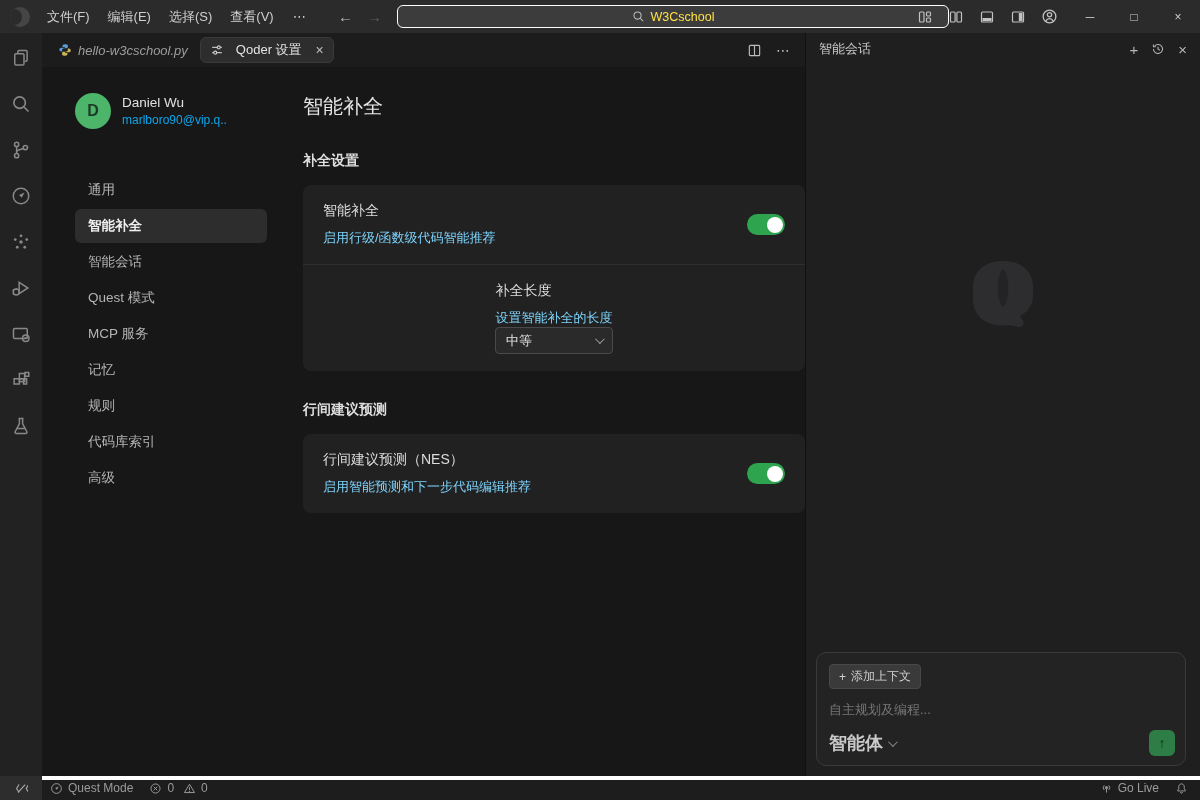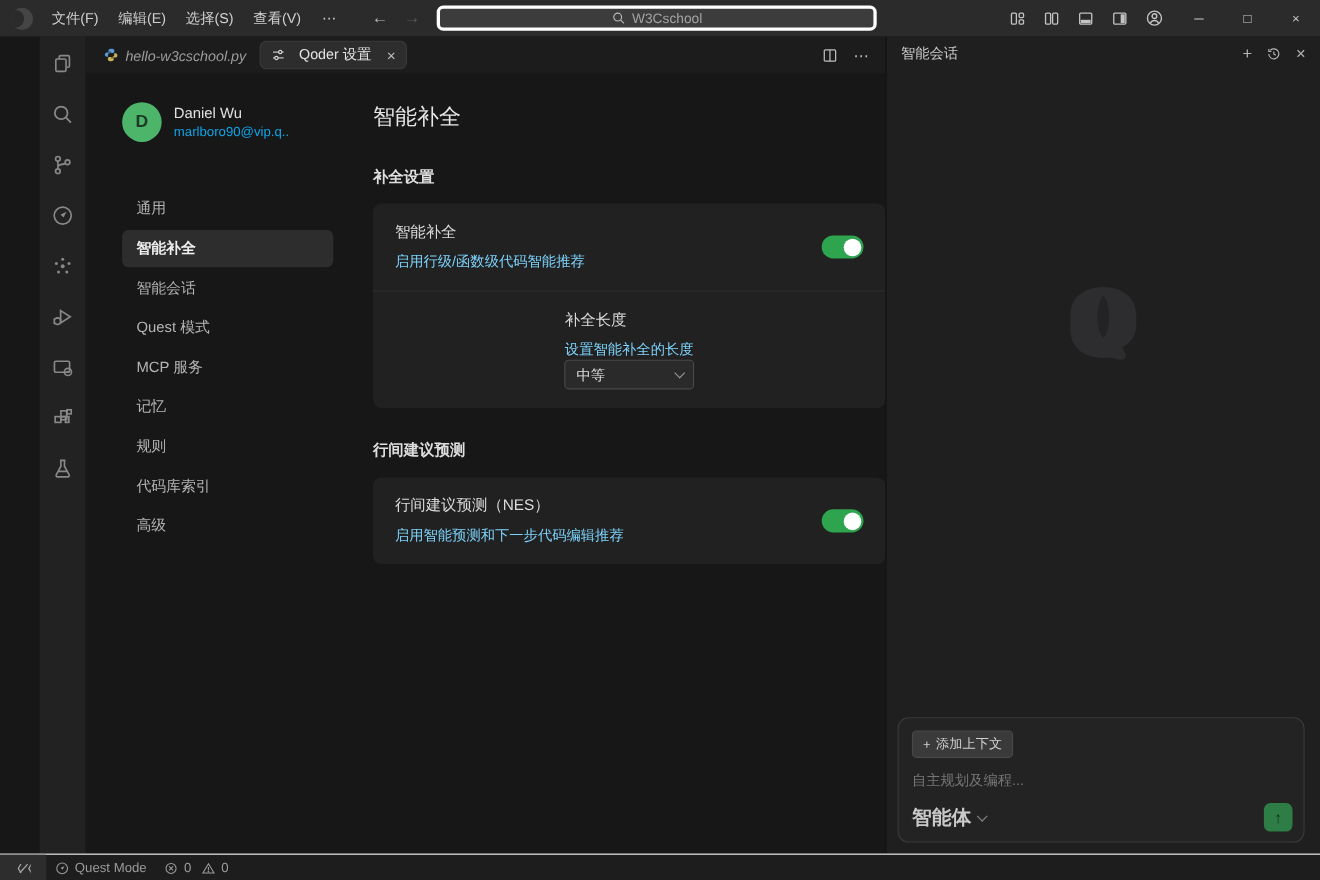--- a/index.html
+++ b/index.html
@@ -13,31 +13,31 @@
   .app-logo { width:20px; height:20px; border-radius:50%; background:#454545; margin:0 8px 0 10px;
     position:relative; overflow:hidden; flex:none; }
   .app-logo::after { content:""; position:absolute; left:-4px; top:2px; width:16px; height:16px;
     border-radius:50%; background:#2b2b2b; }
   .menus { display:flex; align-items:center; }
   .menu-item { font-size:13px; color:#cfcfcf; padding:4px 9px; border-radius:5px; cursor:default; }
   .menu-more { font-size:13px; color:#cfcfcf; padding:4px 10px; }
   .nav-arrows { position:absolute; left:338px; top:0; height:33px; display:flex; align-items:center; gap:14px; }
   .nav-arrow { font-size:15px; color:#bdbdbd; }
   .nav-arrow.disabled { color:#5d5d5d; }
-  .search-box { position:absolute; left:397px; top:5px; width:400px; height:23px; background:#3c3c3c;
-    border:3px solid #ffffff; border-radius:6px; display:flex; align-items:center; justify-content:center;
-    gap:6px; color:#a3a3a3; font-size:12.5px; }
+  .search-box { position:absolute; left:397px; top:5px; width:552px; height:23px; background:#3c3c3c;
+    border:1px solid #ffffff; border-radius:6px; display:flex; align-items:center; justify-content:center;
+    gap:6px; color:#fde047; font-size:12.5px; }
   .tb-icons { position:absolute; right:142px; top:0; height:33px; display:flex; align-items:center; gap:15px; }
   .tb-icon { display:flex; align-items:center; }
   .win-controls { position:absolute; right:0; top:0; height:33px; display:flex; }
   .win-btn { width:44px; height:33px; display:flex; align-items:center; justify-content:center;
     color:#cccccc; font-size:12px; }
 
   
-  .middle { position:absolute; top:33px; bottom:24px; left:0; right:0;margin-left:36px; }
+  .middle { position:absolute; top:33px; bottom:24px; left:0; right:0; }
   .activitybar { position:absolute; left:0; top:0; bottom:0; width:42px; background:#222222;
     display:flex; flex-direction:column; align-items:center; padding-top:15px; gap:26px; }
   .act-icon { width:20px; height:20px; display:flex; align-items:center; justify-content:center; opacity:.85; }
 
   .editor { position:absolute; left:42px; right:395px; top:0; bottom:0; background:#171717; }
   .tabstrip { height:34px; background:#1c1c1c; display:flex; align-items:center; padding:0 8px 0 14px; }
   .tab-file { display:flex; align-items:center; gap:6px; font-size:13px; font-style:italic; color:#9d9d9d;
     padding:0 12px 0 2px; height:34px; }
   .tab-active { display:flex; align-items:center; gap:12px; background:#2d2d2d; border:1px solid #3a3a3a;
     border-radius:6px; height:26px; padding:0 9px; font-size:13px; color:#e3e3e3;text-align:center; }
@@ -86,21 +86,21 @@
     margin-top:12px; font-size:13px; color:#cfcfcf; font-family:inherit; height:22px; }
   .chat-textarea::placeholder { color:#757575; }
   .chat-input-bottom { position:absolute; left:12px; right:10px; bottom:9px; display:flex;
     align-items:center; justify-content:space-between; }
   .agent-select { display:flex; align-items:center; gap:5px; font-size:18px; font-weight:bold; color:#c9c9c9; }
   .send-btn { width:26px; height:26px; border-radius:6px; background:#2e7d46; display:flex;
     align-items:center; justify-content:center; color:#10311c; font-size:14px; font-weight:bold; }
 
   
   .statusbar { position:absolute; left:0; right:0; bottom:0; height:24px; background:#1d1d1d;
-    border-top:1px solid #ffffff; display:flex; align-items:flex-start; font-size:12px; color:#9b9b9b; }
+    border-top:4px solid #ffffff; display:flex; align-items:flex-end; font-size:12px; color:#9b9b9b; }
   .sb-remote { width:42px; height:24px; background:#2d2d2d; display:flex; align-items:center; justify-content:center; }
   .sb-item { display:flex; align-items:center; gap:5px; padding:0 8px; height:24px; }
   .sb-right { margin-left:auto; display:flex; align-items:center; padding-right:4px;margin-top:43px; }
   .chev { display:inline-block; width:7px; height:7px; border-right:1.4px solid #9a9a9a;
     border-bottom:1.4px solid #9a9a9a; transform:rotate(45deg) translateY(-2px); }
   svg { display:block; }
 </style>
 </head>
 <body>
 

